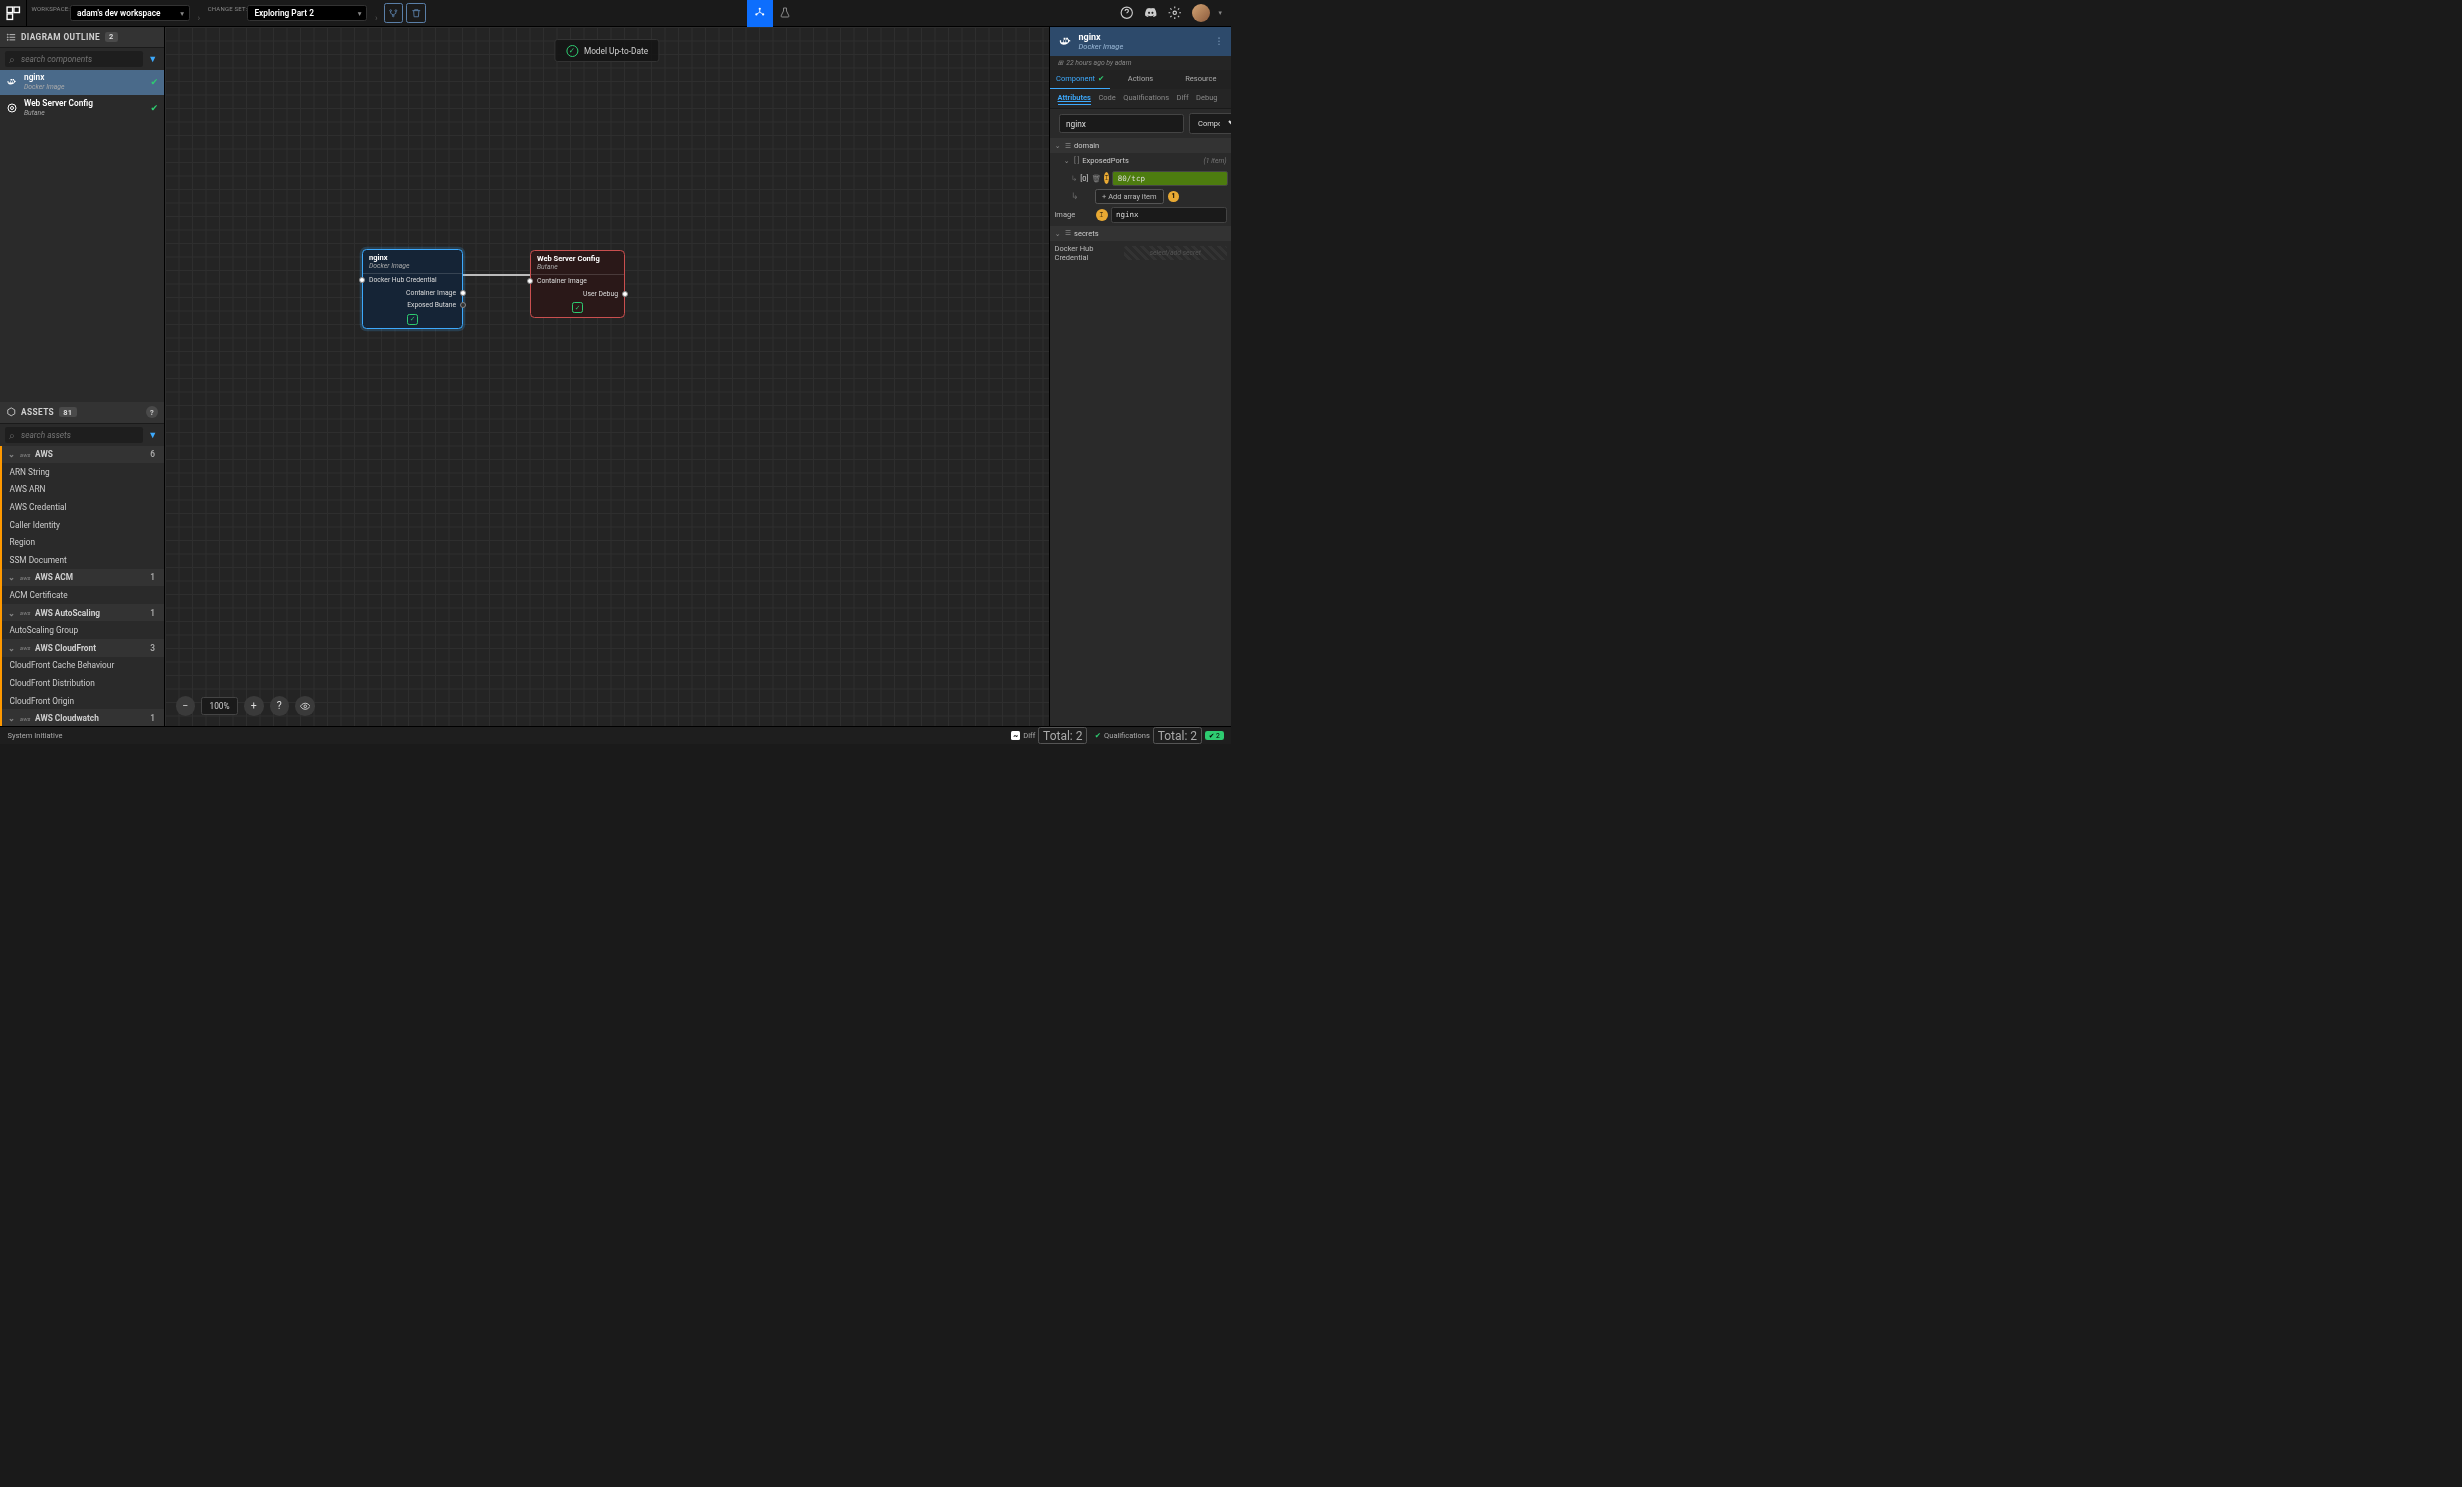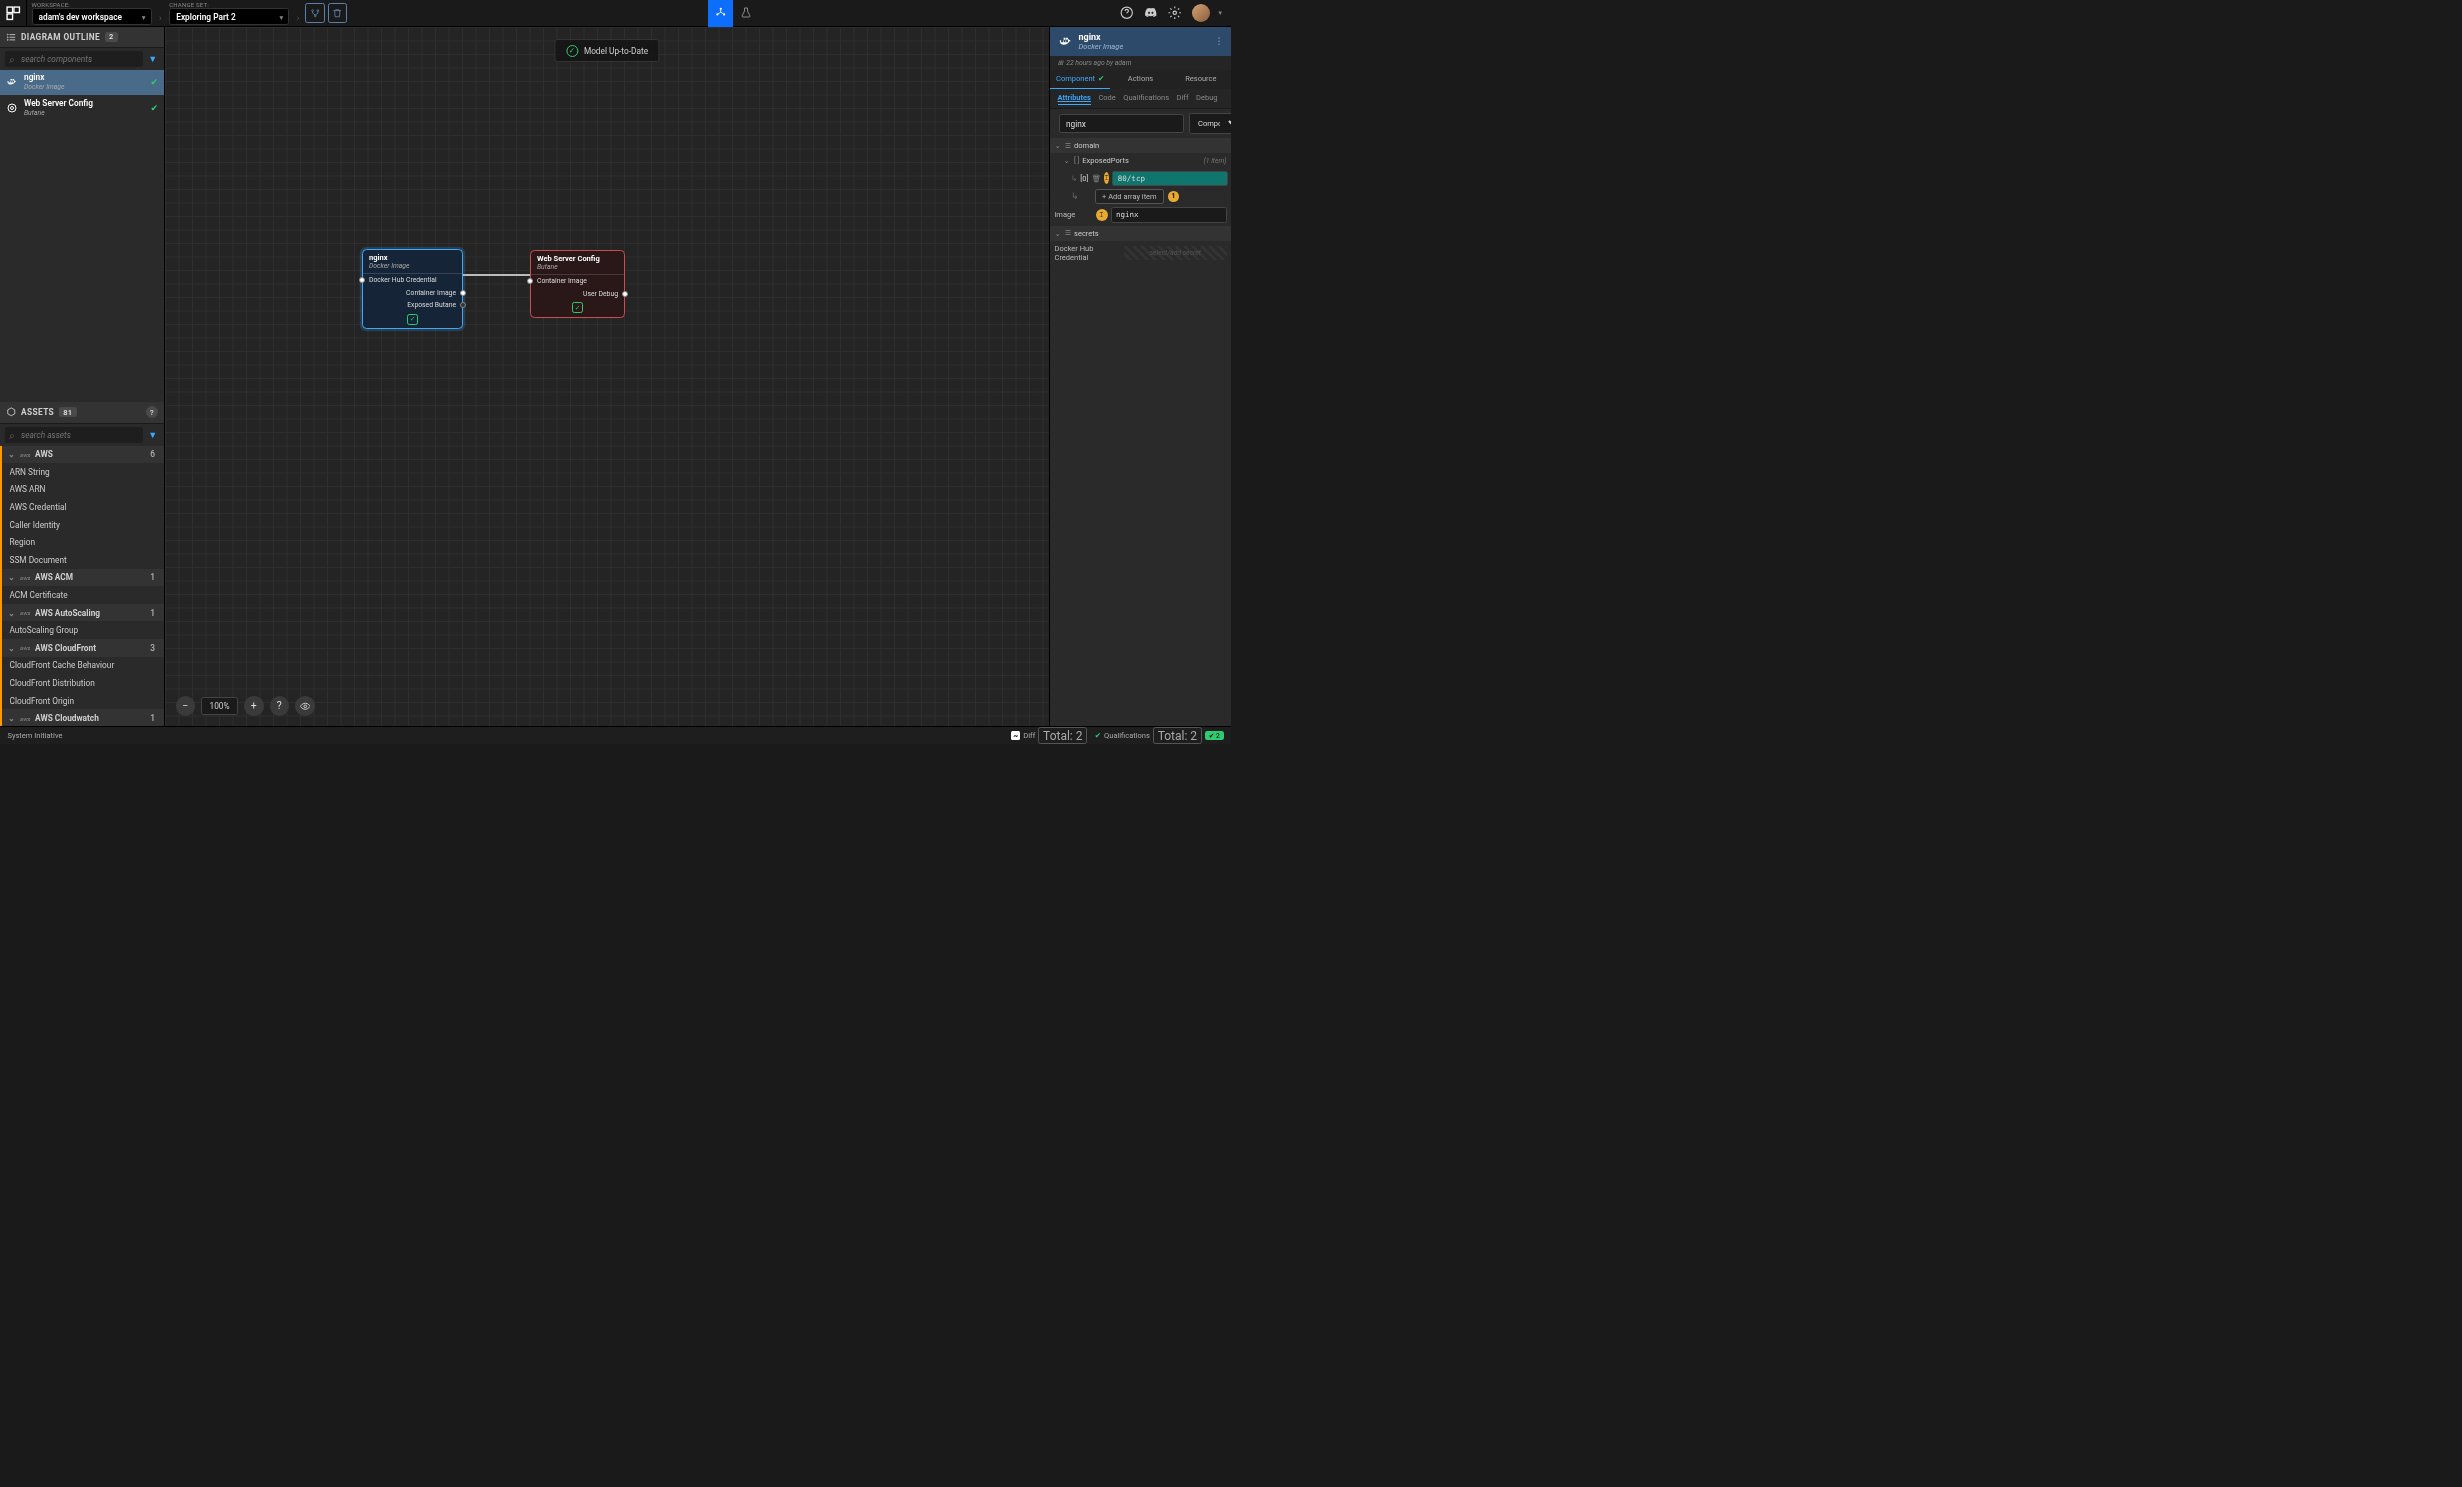--- a/index.html
+++ b/index.html
@@ -1,20 +1,20 @@
 <!DOCTYPE html>
 <html style="font-size:12px"><head>
 <meta charset="utf-8">
 <style>
 * { box-sizing: border-box; margin: 0; padding: 0; font-family: -apple-system, BlinkMacSystemFont, "Segoe UI", Roboto, sans-serif; }
 body { background: #1a1a1a; color: #d0d0d0; font-size: 9px; overflow: hidden; width: 1231px; height: 744px; }
 .topbar { display: flex; align-items: center; height: 27px; background: #1a1a1a; border-bottom: 0.8px solid #000; }
 .logo { width: 27px; height: 27px; display: flex; align-items: center; justify-content: center; border-right: 0.8px solid #000; }
 .logo svg { width: 16.5px; height: 16.5px; }
-.top-section { display: flex; flex-direction: column; padding: 1.5px 4.5px; }
+.top-section { display: flex; padding: 1.5px 4.5px; }
 .top-label { font-size: 6px; color: #888; text-transform: uppercase; letter-spacing: 0.2px; }
 .top-select { background: #000; color: #fff; border: 0.8px solid #333; border-radius: 2.3px; padding: 2.3px 18px 2.3px 6px; font-size: 8.3px; font-weight: 600; min-width: 120px; appearance: none; position: relative; }
 .select-wrap { position: relative; display: inline-block; }
 .select-wrap::after { content: '▾'; position: absolute; right: 6px; top: 50%; transform: translateY(-50%); color: #888; pointer-events: none; font-size: 7.5px; }
 .top-chevron { color: #555; padding: 0 3px; align-self: flex-end; margin-bottom: 3px; }
 .top-icon-btn { width: 19.5px; height: 19.5px; border: 0.8px solid #5a7fa8; background: transparent; color: #5a7fa8; border-radius: 2.3px; margin-left: 3px; display: flex; align-items: center; justify-content: center; cursor: pointer; }
 .top-center { flex: 1; display: flex; justify-content: center; }
 .mode-btn { width: 25.5px; height: 27px; display: flex; align-items: center; justify-content: center; background: transparent; border: none; cursor: pointer; color: #888; }
 .mode-btn.active { background: #0d6efd; color: #fff; }
 .top-right { display: flex; align-items: center; gap: 9px; padding-right: 9px; }
@@ -95,21 +95,21 @@
 .type-select { background: #1a1a1a; border: 0.8px solid #444; color: #ddd; padding: 3.8px 4.5px; font-size: 7.5px; border-radius: 2.3px; width: 53px; }
 
 .tree-row { display: flex; align-items: center; padding: 3px 4.5px; gap: 3px; font-size: 7.5px; background: #333; }
 .tree-row.sub { background: transparent; padding-left: 13.5px; }
 .tree-row .item-count { margin-left: auto; font-style: italic; color: #777; font-size: 6.8px; }
 .chev { width: 7.5px; color: #888; cursor: pointer; }
 .tree-icon { color: #888; font-size: 6.8px; }
 .tree-label { flex: 1; color: #ccc; }
 .arr-idx-row { display: flex; align-items: center; gap: 3px; padding: 2.3px 4.5px 2.3px 21px; font-size: 7.5px; }
 .arr-arrow { color: #666; }
-.arr-input { flex: 1; background: #0f766e; border: 0.8px solid #444; color: #ddd; padding: 2.3px 4.5px; font-size: 7.5px; border-radius: 2.3px; font-family: monospace; }
+.arr-input { flex: 1; background: #4d7c0f; border: 0.8px solid #444; color: #ddd; padding: 2.3px 4.5px; font-size: 7.5px; border-radius: 2.3px; font-family: monospace; }
 .mini-btn { width: 12px; height: 12px; display: flex; align-items: center; justify-content: center; border-radius: 2.3px; cursor: pointer; }
 .mini-btn.trash { color: #888; }
 .mini-btn.cursor { background: #e8a933; color: #000; border-radius: 50%; }
 .num-badge { background: #e8a933; color: #000; border-radius: 50%; width: 10.5px; height: 10.5px; display: flex; align-items: center; justify-content: center; font-size: 6.8px; font-weight: 700; }
 .add-item-btn { display: flex; align-items: center; gap: 3px; padding: 2.3px 6px; margin-left: 21px; border: 0.8px solid #555; background: #222; color: #bbb; font-size: 7.5px; border-radius: 2.3px; cursor: pointer; }
 .add-item-row { display: flex; align-items: center; gap: 4.5px; padding-right: 4.5px; }
 
 .kv-row { display: flex; align-items: center; gap: 4.5px; padding: 3px 4.5px; font-size: 7.5px; }
 .kv-label { width: 65px; color: #bbb; }
 .kv-input-wrap { flex: 1; display: flex; align-items: center; gap: 3px; }

